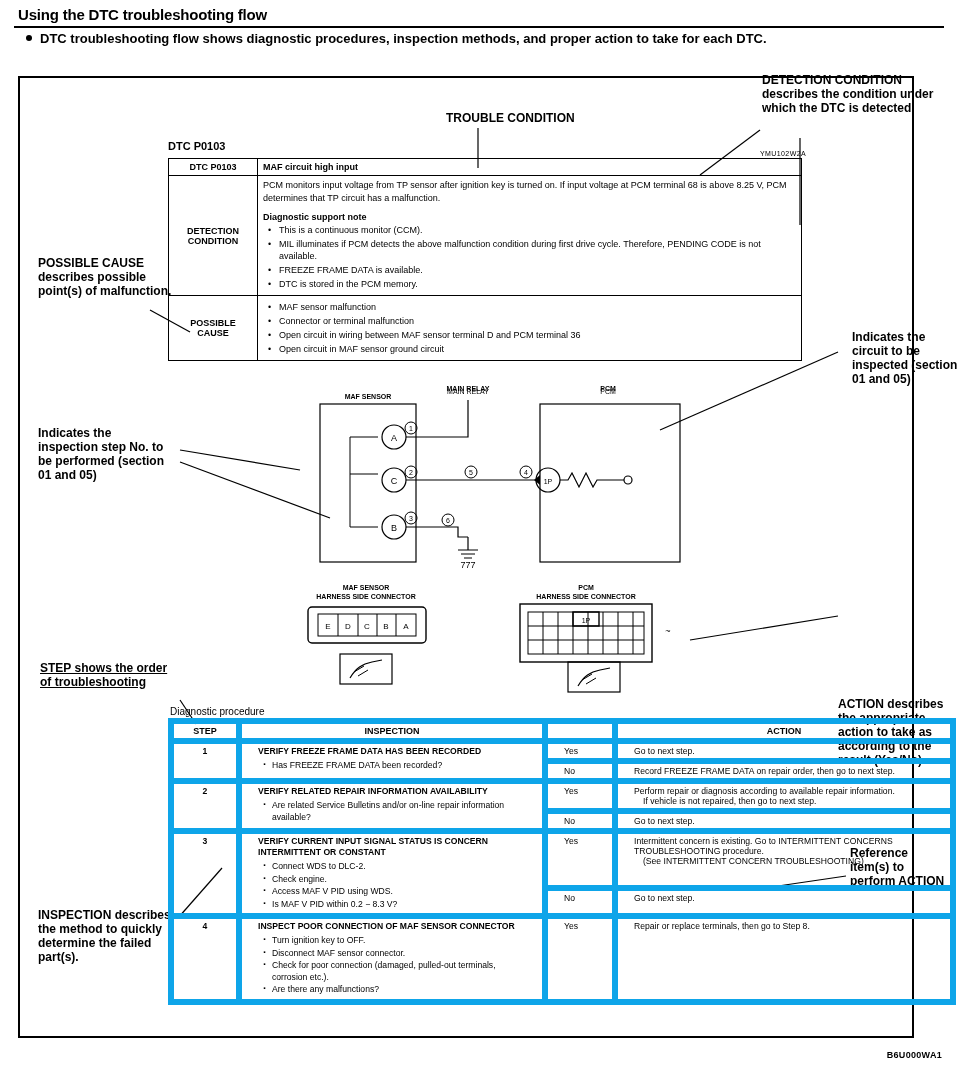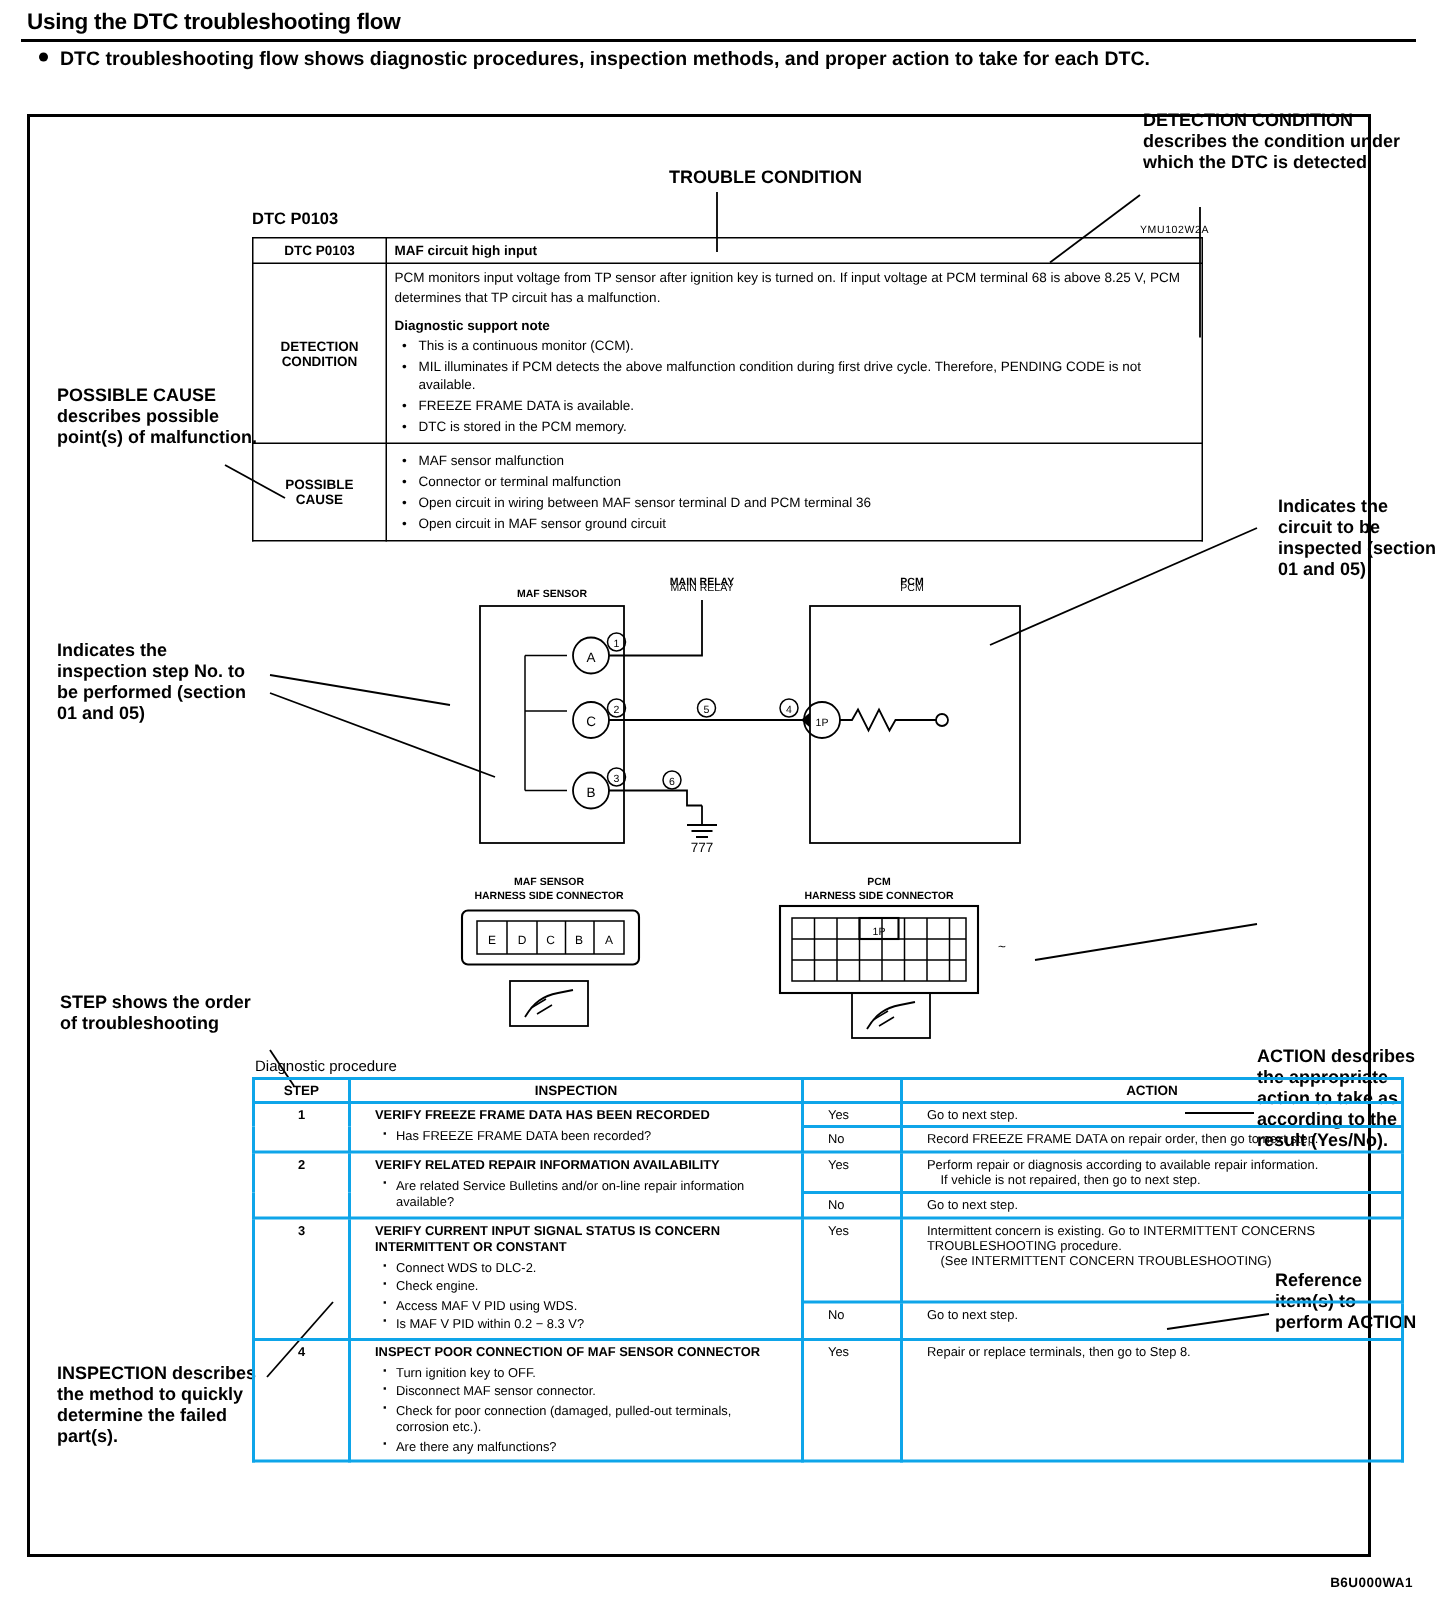--- a/index.html
+++ b/index.html
@@ -153,21 +153,21 @@
   .proc-table {
     position: absolute;
     left: 168px;
     top: 718px;
     width: 660px;
     border-collapse: collapse;
     font-size: 8.6px;
     table-layout: fixed;
   }
   .proc-table th, .proc-table td {
-    border: 2px solid #0ea5e9;
+    border: 6px solid #0ea5e9;
     padding: 2px 16px;
     vertical-align: top;
   }
   .proc-table th {
     font-weight: bold;
     text-align: center;
     font-size: 9px;
   }
   .col-step { width: 30px; }
   .col-insp { width: 268px; }
@@ -222,21 +222,21 @@
     <span>DTC troubleshooting flow shows diagnostic procedures, inspection methods, and proper action to take for each DTC.</span>
   </div>
 
   <div class="frame"></div>
 
   <div class="callout" style="left:398px; top:111px; width:200px;margin-left:48px;">TROUBLE CONDITION</div>
   <div class="callout" style="left:762px; top:73px; width:176px;">DETECTION CONDITION describes the condition under which the DTC is detected.</div>
   <div class="callout" style="left:38px; top:256px; width:140px;">POSSIBLE CAUSE describes possible point(s) of malfunction.</div>
   <div class="callout" style="left:852px; top:330px; width:108px;">Indicates the circuit to be inspected (section 01 and 05)</div>
   <div class="callout" style="left:38px; top:426px; width:128px;">Indicates the inspection step No. to be performed (section 01 and 05)</div>
-  <div class="callout" style="left:40px; top:661px; width:140px;">STEP shows the order of troubleshooting</div>
+  <div class="callout" style="left:40px; top:661px; width:140px;text-decoration:underline;">STEP shows the order of troubleshooting</div>
   <div class="callout" style="left:838px; top:697px; width:116px;">ACTION describes the appropriate action to take as according to the result (Yes/No).</div>
   <div class="callout" style="left:850px; top:846px; width:100px;">Reference item(s) to perform ACTION</div>
   <div class="callout" style="left:38px; top:908px; width:140px;">INSPECTION describes the method to quickly determine the failed part(s).</div>
 
   <svg style="position:absolute; left:0; top:0; width:960px; height:1068px; pointer-events:none;">
     <line x1="478" y1="128" x2="478" y2="168" stroke="#000" stroke-width="1.2"></line>
     <line x1="760" y1="130" x2="700" y2="175" stroke="#000" stroke-width="1.2"></line>
     <line x1="800" y1="138" x2="800" y2="225" stroke="#000" stroke-width="1.2"></line>
     <line x1="150" y1="310" x2="190" y2="332" stroke="#000" stroke-width="1.2"></line>
     <line x1="838" y1="352" x2="660" y2="430" stroke="#000" stroke-width="1.2"></line>

